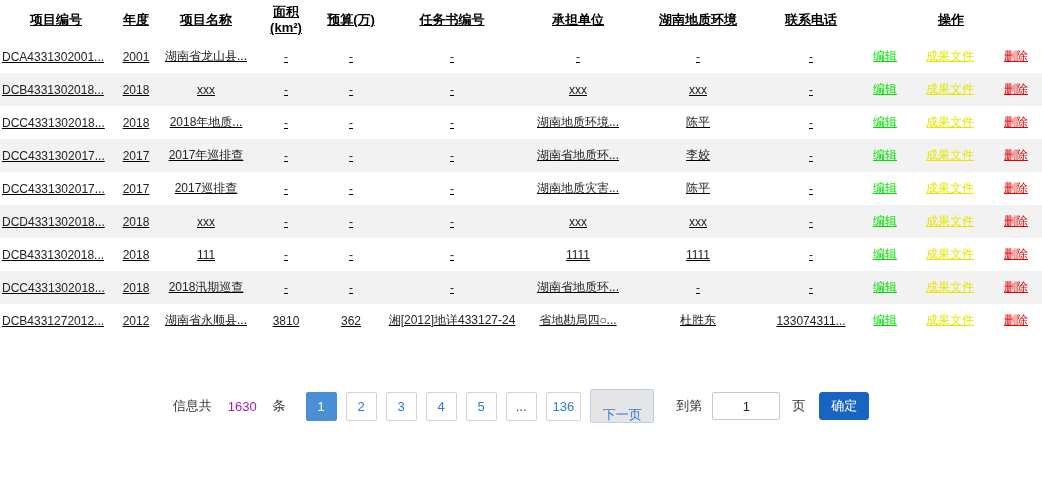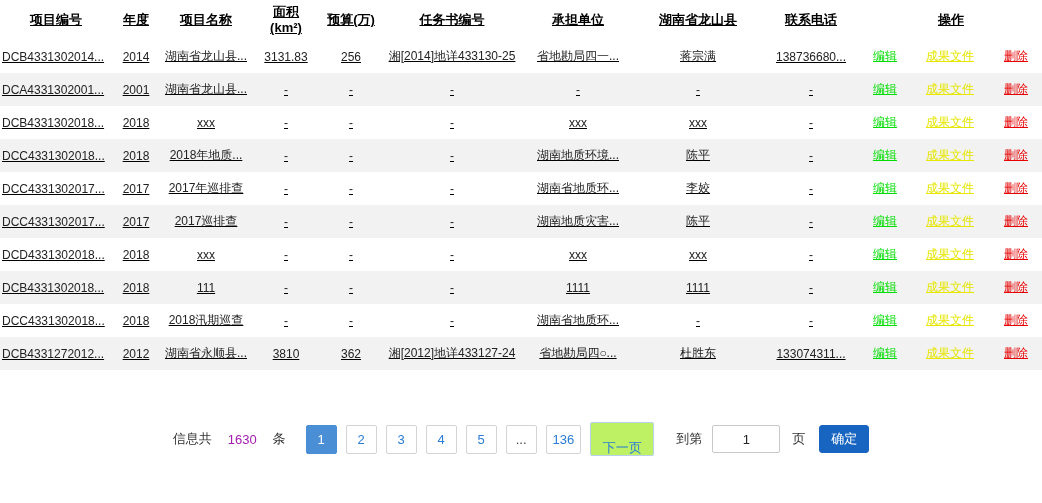--- a/index.html
+++ b/index.html
@@ -21,21 +21,21 @@
   .action{text-decoration:underline;cursor:pointer;font-size:12px;}
   .edit{color:var(--edit-green);}
   .result{color:var(--result-yellow);}
   .del{color:var(--delete-red);}
   .pagination{display:flex;align-items:center;justify-content:center;margin-top:52px;font-size:13px;color:#333;}
   .pg-info{display:inline-flex;align-items:center;margin-right:20px;}
   .pg-info .total{margin:0 16px;color:#a21caf;}
   .pg{min-width:31px;height:29px;border:1px solid #d4d4d4;background:#fff;color:var(--page-link-blue);font-size:13px;border-radius:2px;cursor:pointer;margin-right:9px;font-family:inherit;padding:0 6px;}
   .pg.active{background:var(--page-active-bg);border-color:var(--page-active-bg);color:#fff;}
   .pg.dots{color:#444;}
-  .next{min-width:64px;height:29px;border:1px solid #b8d0ec;background:#bef264;color:var(--page-link-blue);font-size:13px;border-radius:2px;cursor:pointer;margin-right:22px;font-family:inherit;padding:16px 10px;}
+  .next{min-width:64px;height:29px;border:1px solid #b8d0ec;background:#e5e5e5;color:var(--page-link-blue);font-size:13px;border-radius:2px;cursor:pointer;margin-right:22px;font-family:inherit;padding:16px 10px;}
   .goto-label{margin-right:10px;}
   .goto-input{width:68px;height:28px;border:1px solid #c8c8c8;font-size:13px;text-align:center;color:#222;border-radius:2px;font-family:inherit;}
   .goto-suffix{margin:0 14px 0 12px;}
   .confirm{height:28px;min-width:50px;border:1px solid var(--confirm-bg);background:var(--confirm-bg);color:#fff;font-size:13px;border-radius:3px;cursor:pointer;font-family:inherit;padding:0 9px;}
 </style>
 </head>
 <body>
 
 <table>
   <colgroup>
@@ -57,40 +57,26 @@
       <th>项目编号</th>
       <th>年度</th>
       <th>项目名称</th>
       <th>
         <span>面积</span><br>
         <span>(km²)</span>
       </th>
       <th>预算(万)</th>
       <th>任务书编号</th>
       <th>承担单位</th>
-      <th>湖南省龙山县</th>
+      <th>湖南地质环境</th>
       <th>联系电话</th>
       <th colspan="3">操作</th>
     </tr>
   </thead>
   <tbody id="tbody">
-      <tr>
-        <td class="col-id">DCB4331302014...</td>
-        <td>2014</td>
-        <td>湖南省龙山县...</td>
-        <td>3131.83</td>
-        <td>256</td>
-        <td>湘[2014]地详433130-25</td>
-        <td>省地勘局四一...</td>
-        <td>蒋宗满</td>
-        <td>138736680...</td>
-        <td><a class="action edit">编辑</a></td>
-        <td><a class="action result">成果文件</a></td>
-        <td><a class="action del">删除</a></td>
-      </tr>
       <tr>
         <td class="col-id">DCA4331302001...</td>
         <td>2001</td>
         <td>湖南省龙山县...</td>
         <td>-</td>
         <td>-</td>
         <td>-</td>
         <td>-</td>
         <td>-</td>
         <td>-</td>

